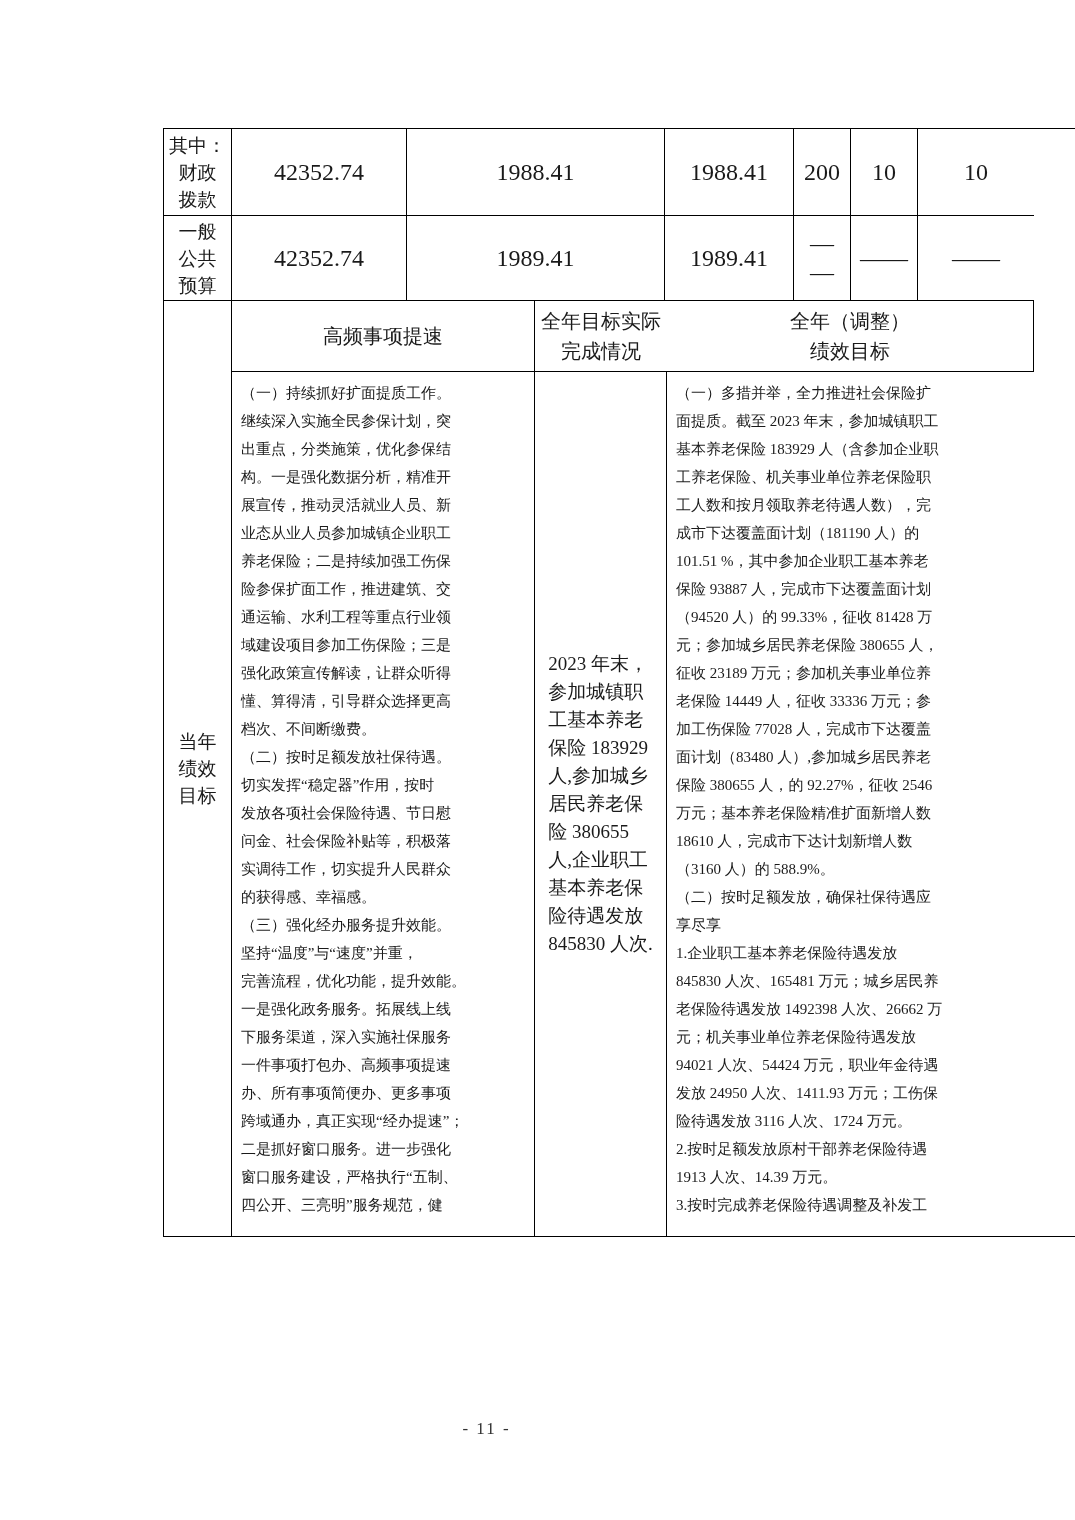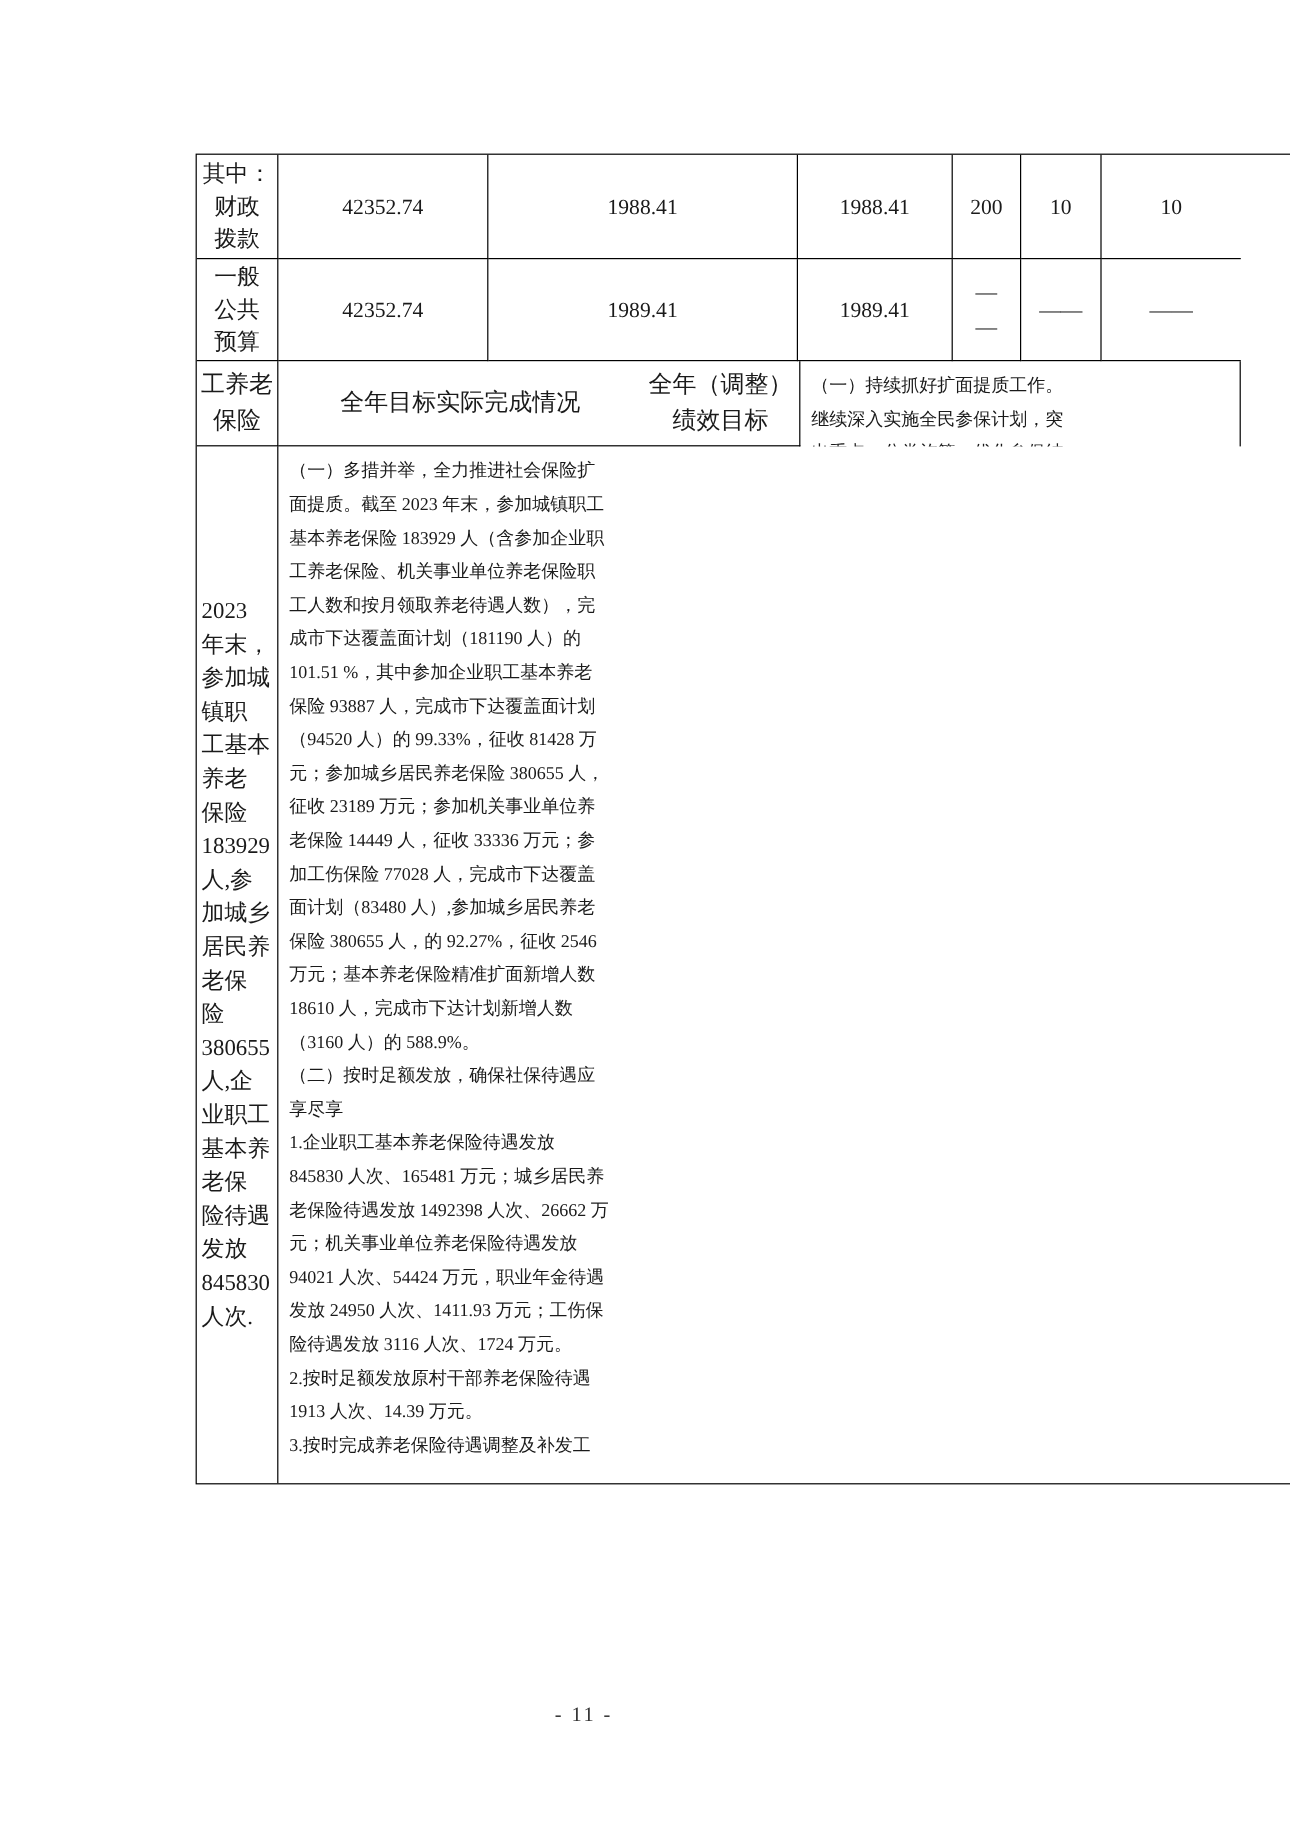--- a/index.html
+++ b/index.html
@@ -42,21 +42,21 @@
   }
   .cell.last-col { border-right: none; }
   .cell.no-bottom { border-bottom: none; }
   .vlabel {
     font-size: 19px;
     line-height: 27px;
     white-space: pre-line;
     text-align: center;
   }
   .num {
-    font-size: 18px;
+    font-size: 24px;
     text-align: right;
     white-space: pre-line;
     line-height: 29px;
   }
   .hdr {
     font-size: 20px;
     text-align: center;
     white-space: pre-line;
     line-height: 30px;
   }
@@ -117,22 +117,25 @@
       <div class="cell num">1989.41</div>
       <div class="cell num">1989.41</div>
       <div class="cell num">—
 —</div>
       <div class="cell num">——</div>
       <div class="cell num last-col">——</div>
     </div>
 
     <div class="grid-main">
 
-
-      <div class="cell hdr">工养老保险</div>
+      <div class="cell vlabel span-label">当年
+绩效
+目标</div>
+
+      <div class="cell hdr">高频事项提速</div>
       <div class="cell hdr last-col">全年目标实际完成情况</div>
       <div class="cell hdr">全年（调整）
 绩效目标</div>
 
       <div class="cell body-text no-bottom">（一）持续抓好扩面提质工作。
 继续深入实施全民参保计划，突
 出重点，分类施策，优化参保结
 构。一是强化数据分析，精准开
 展宣传，推动灵活就业人员、新
 业态从业人员参加城镇企业职工

